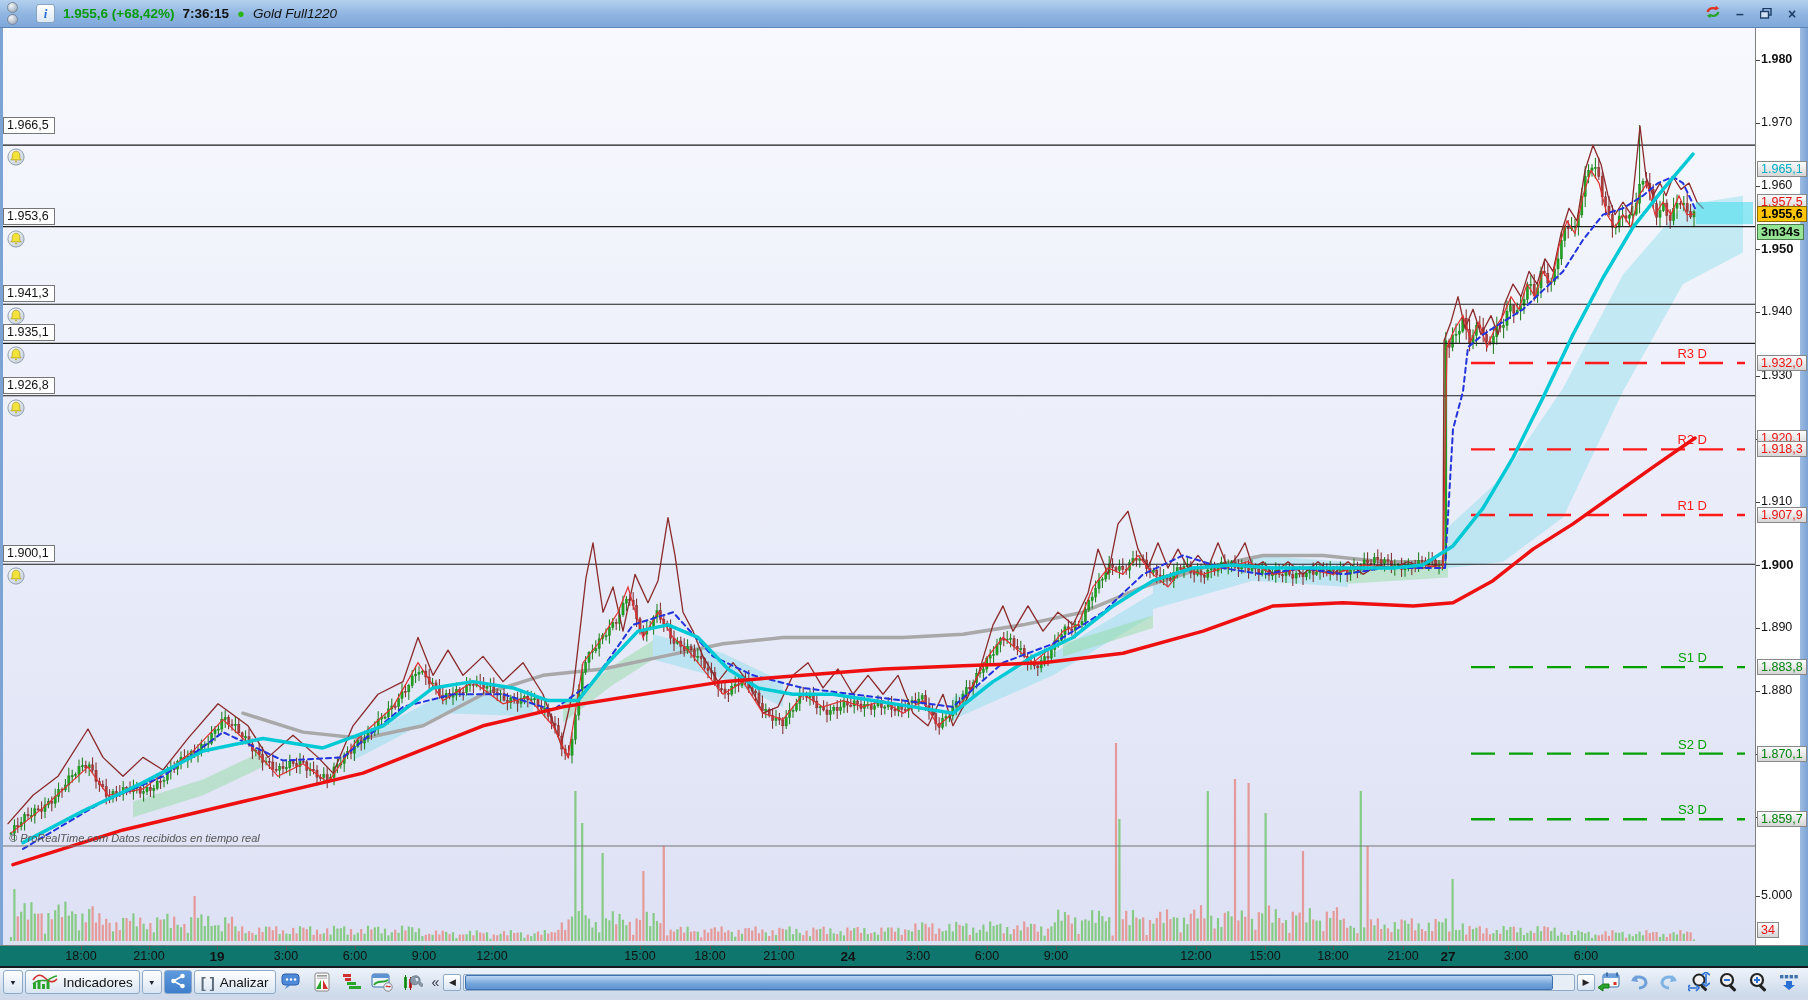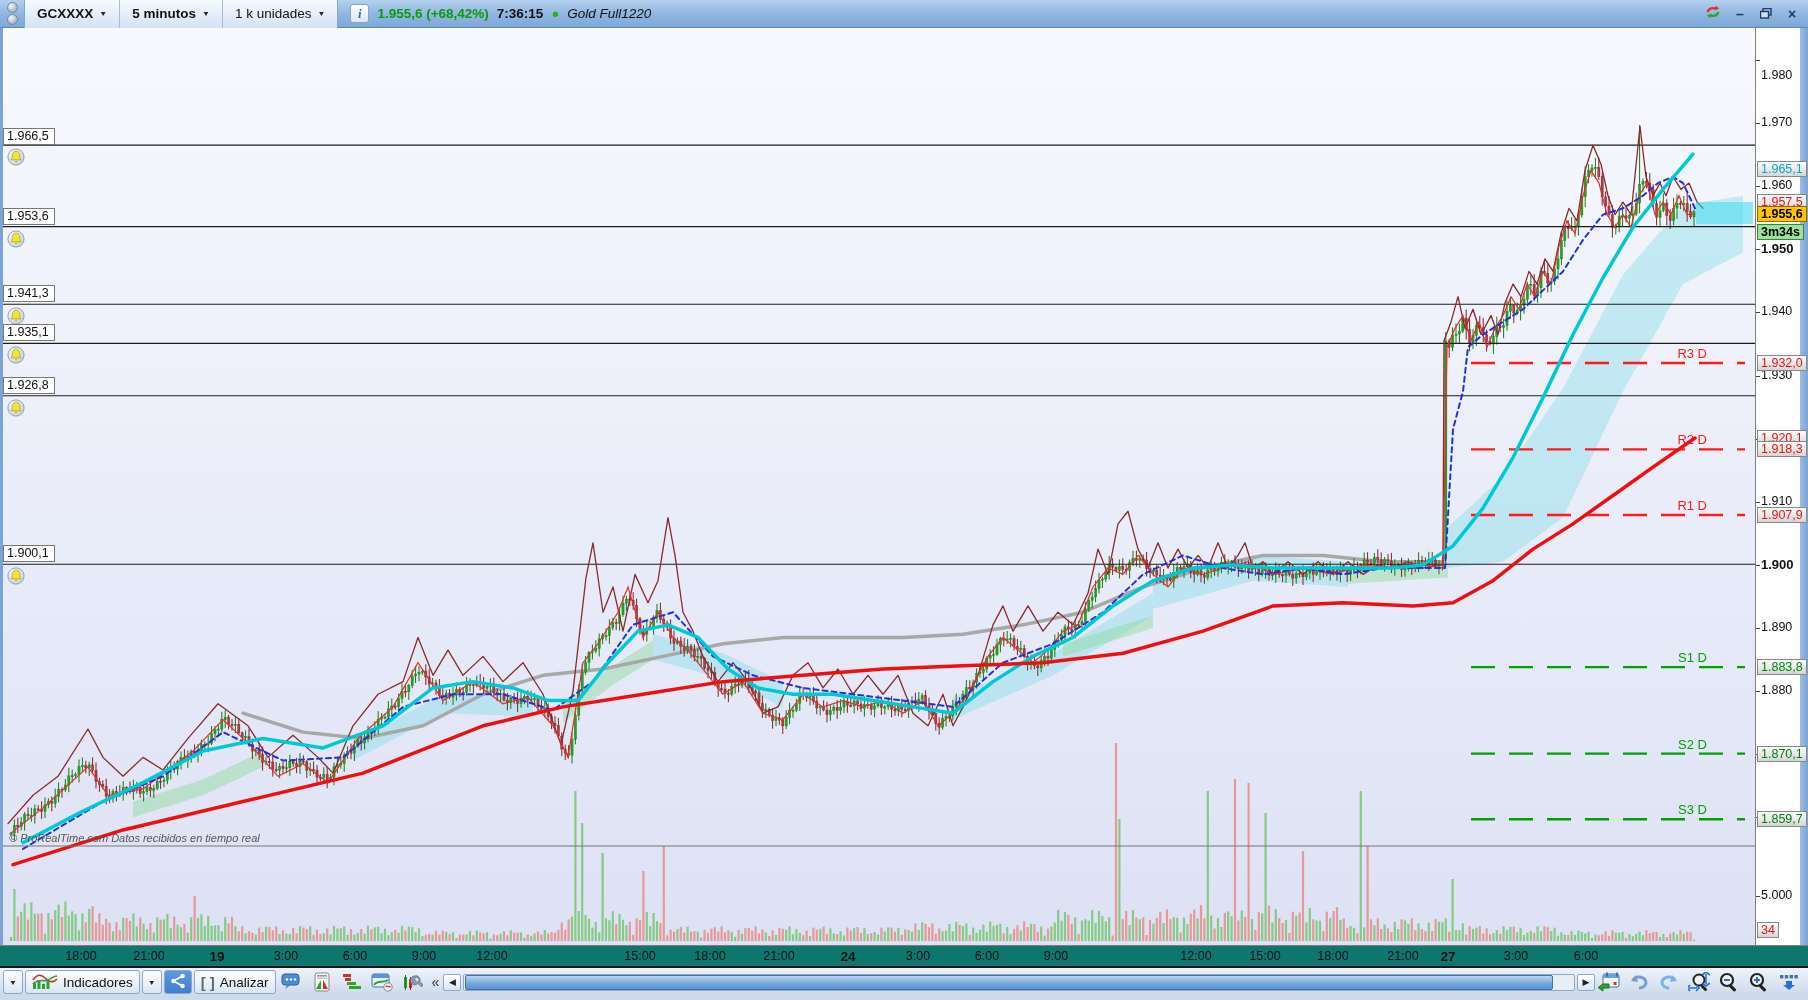--- a/index.html
+++ b/index.html
@@ -83,34 +83,20 @@
 </style>
 </head>
 <body>
 
 <div id="window">
 
   <div id="titlebar">
     <div id="gadget">
       <div class="gadget-circle"></div>
         <div class="gadget-circle"></div>
-    </div>
-    <div id="tb-buttons">
-      <div class="tb-btn bold">
-        <span>GCXXXX</span>
-        <span class="caret">▼</span>
-      </div>
-      <div class="tb-btn bold">
-        <span>5 minutos</span>
-        <span class="caret">▼</span>
-      </div>
-      <div class="tb-btn" style="border-right:none;">
-        <span>1 k unidades</span>
-        <span class="caret">▼</span>
-      </div>
     </div>
     <div id="tb-info">
       <span id="info-icon">i</span>
       <span id="tb-price">1.955,6 (+68,42%)</span>
       <span id="tb-time">7:36:15</span>
       <span id="feed-dot">●</span>
       <span id="tb-feed">Gold Full1220</span>
     </div>
     <div id="tb-right">
       <span>
@@ -1670,21 +1656,21 @@
           <text x="1704" y="786.2253299999996" fill="#00a000" font-size="13px" text-anchor="end">S3 D</text>
           <polyline points="5,795.6431 30,767.24315 55,748.30985 85,700.9766 100,729.37655 120,748.30985 140,729.37655 160,741.99875 185,710.4432499999999 215,675.7321999999999 245,697.82105 265,729.37655 290,707.2877 315,729.37655 330,745.1542999999999 350,697.82105 375,666.26555 400,653.6433499999999 415,609.46565 430,647.3322499999999 445,622.08785 460,647.3322499999999 480,628.39895 500,653.6433499999999 520,634.71005 540,666.26555 558,716.7543499999999 570,663.11 583,549.5101999999999 590,514.79915 600,584.2212499999999 610,558.97685 620,603.15455 632,546.35465 645,574.7546 655,552.66575 665,489.55475 672,527.42135 680,584.2212499999999 690,603.15455 700,628.39895 715,653.6433499999999 730,634.71005 745,653.6433499999999 760,685.19885 775,678.88775 790,647.3322499999999 805,634.71005 820,659.95445 835,641.0211499999999 850,666.26555 865,647.3322499999999 880,666.26555 895,647.3322499999999 910,685.19885 925,697.82105 940,666.26555 950,697.82105 960,678.88775 975,647.3322499999999 990,596.84345 1000,577.9101499999999 1010,603.15455 1025,577.9101499999999 1040,603.15455 1055,584.2212499999999 1070,596.84345 1085,565.28795 1095,521.11025 1105,546.35465 1115,495.8658499999999 1125,483.24365 1135,521.11025 1145,540.04355 1155,514.79915 1165,540.04355 1175,521.11025 1185,540.04355 1195,527.42135 1205,540.04355 1215,514.79915 1225,540.04355 1235,527.42135 1242,514.79915 1250,540.04355 1260,533.73245 1270,546.35465 1285,533.73245 1300,546.35465 1315,533.73245 1330,546.35465 1345,533.73245 1360,546.35465 1375,536.8879999999999 1390,540.04355 1405,533.73245 1420,540.04355 1435,536.8879999999999 1440,536.8879999999999 1441,312.84395 1448,293.91065 1455,268.66625 1462,300.22175 1470,281.28845 1478,306.53285 1488,287.59955 1495,306.53285 1502,274.97735 1510,256.04404999999997 1518,268.66625 1526,243.42184999999995 1534,256.04404999999997 1542,230.79964999999999 1550,243.42184999999995 1558,205.55525 1566,180.31085 1574,192.93304999999998 1582,142.44425 1590,117.19985 1598,136.13315 1605,167.68865 1612,186.62195 1620,173.99975 1628,186.62195 1637,98.26655 1643,148.75535 1650,167.68865 1657,155.06644999999997 1663,167.68865 1670,148.75535 1678,161.37754999999999 1686,155.06644999999997 1694,173.99975 1700,180.31085" fill="none" stroke="#8b2a2a" stroke-width="1.3" stroke-linejoin="round" stroke-linecap="round"></polyline>
           <polyline points="8,805.10975 40,779.8653499999999 85,738.8432 105,767.24315 140,760.93205 190,723.0654499999999 220,691.50995 250,719.9099 275,748.30985 300,735.68765 325,754.62095 355,710.4432499999999 390,678.88775 415,634.71005 440,672.57665 470,653.6433499999999 500,675.7321999999999 525,669.4211 550,697.82105 565,729.37655 580,634.71005 595,615.77675 615,584.2212499999999 625,558.97685 640,609.46565 655,584.2212499999999 670,609.46565 685,622.08785 700,641.0211499999999 720,666.26555 740,653.6433499999999 760,685.19885 780,691.50995 800,666.26555 820,678.88775 840,672.57665 860,678.88775 880,672.57665 900,685.19885 920,672.57665 935,697.82105 950,685.19885 965,666.26555 985,628.39895 1000,609.46565 1015,622.08785 1030,634.71005 1045,622.08785 1060,603.15455 1075,596.84345 1090,558.97685 1105,540.04355 1120,546.35465 1135,527.42135 1150,546.35465 1165,558.97685 1180,540.04355 1200,546.35465 1220,540.04355 1245,533.73245 1270,546.35465 1300,540.04355 1330,546.35465 1360,536.8879999999999 1390,540.04355 1420,536.8879999999999 1440,540.04355 1444,319.15504999999996 1452,300.22175 1460,287.59955 1468,312.84395 1476,293.91065 1484,319.15504999999996 1492,300.22175 1500,287.59955 1508,268.66625 1516,281.28845 1524,256.04404999999997 1532,268.66625 1540,243.42184999999995 1548,256.04404999999997 1556,218.17745 1564,192.93304999999998 1572,205.55525 1580,167.68865 1588,142.44425 1596,155.06644999999997 1604,186.62195 1612,199.24415 1620,186.62195 1628,199.24415 1636,167.68865 1644,155.06644999999997 1652,186.62195 1660,173.99975 1668,186.62195 1676,167.68865 1684,186.62195 1692,185.99084000000056" fill="none" stroke="#e03030" stroke-width="1.2"></polyline>
           <polyline points="20,820.8874999999999 100,773.5542499999999 160,748.30985 220,704.13215 280,732.5321 340,729.37655 400,678.88775 450,666.26555 500,666.26555 550,682.0432999999999 590,653.6433499999999 630,596.84345 670,584.2212499999999 710,628.39895 750,647.3322499999999 800,659.95445 850,666.26555 900,672.57665 950,678.88775 1000,634.71005 1050,615.77675 1100,584.2212499999999 1140,546.35465 1180,527.42135 1220,540.04355 1260,546.35465 1300,540.04355 1340,546.35465 1380,540.04355 1420,540.04355 1442,540.04355 1450,401.19935 1460,363.33275 1465,319.15504999999996 1480,306.53285 1500,293.91065 1520,281.28845 1540,262.35515 1560,243.42184999999995 1580,211.86634999999998 1600,186.62195 1620,180.31085 1640,167.68865 1655,155.06644999999997 1670,148.75535 1680,155.06644999999997 1692,180.31085" fill="none" stroke="#2233dd" stroke-width="2" stroke-linejoin="round" stroke-linecap="round" stroke-dasharray="5 4"></polyline>
           <polyline points="20,814.5763999999999 80,783.0209 140,754.62095 200,723.0654499999999 260,710.4432499999999 320,719.9099 380,697.82105 430,659.95445 470,653.6433499999999 510,659.95445 545,672.57665 575,672.57665 605,634.71005 635,603.15455 665,596.84345 695,609.46565 725,641.0211499999999 755,659.95445 790,666.26555 830,666.26555 870,672.57665 910,678.88775 950,685.19885 990,653.6433499999999 1030,628.39895 1070,609.46565 1110,577.9101499999999 1150,552.66575 1190,540.04355 1230,536.8879999999999 1270,540.04355 1310,540.04355 1350,540.04355 1390,540.04355 1420,536.8879999999999 1450,517.9547 1480,480.0881 1510,429.59929999999997 1540,369.64385 1570,306.53285 1600,249.73294999999996 1630,199.24415 1660,161.37754999999999 1690,126.03539000000058" fill="none" stroke="#00c9d6" stroke-width="3.5" stroke-linejoin="round" stroke-linecap="round"></polyline>
           <polyline points="10,836.66525 120,801.9542 240,773.5542499999999 360,745.1542999999999 480,697.82105 560,678.88775 640,666.26555 720,653.6433499999999 800,647.3322499999999 880,641.0211499999999 960,637.8656 1040,634.71005 1120,625.2434 1200,603.15455 1270,577.9101499999999 1340,574.7546 1410,577.9101499999999 1450,574.7546 1490,552.66575 1530,521.11025 1570,495.8658499999999 1610,467.4659 1650,439.06595 1692,410.03489000000053" fill="none" stroke="#ee1010" stroke-width="3.5" stroke-linejoin="round" stroke-linecap="round"></polyline>
           <rect x="1693" y="173.99975" width="57" height="22.08884999999998" fill="#40dcec" opacity="0.55"></rect>
           <line x1="0" y1="818" x2="1752" y2="818" stroke="#777" stroke-width="1"></line>
           <text x="6" y="814" fill="#555" font-size="11px" font-style="italic">© ProRealTime.com  Datos recibidos en tiempo real</text>
         </svg>
-        <div class="alarm-label" style="top: 100px;">1.966,5</div>
+        <div class="alarm-label" style="top: 89px;">1.966,5</div>
         <div class="bell" style="top: 120.2px;">
           <svg width="18" height="18" viewBox="0 0 20 20">
             <circle cx="10" cy="10" r="9" fill="url(#bellbg)" stroke="#8a9aac"></circle>
             <path d="M10 3.5c-2.6 0-4.3 1.9-4.3 4.4v3.4L4.3 13.2h11.4l-1.4-1.9V7.9c0-2.5-1.7-4.4-4.3-4.4z" fill="#f2e23a" stroke="#a09020" stroke-width="0.7"></path>
             <rect x="8.8" y="13.8" width="2.4" height="1.9" rx="1" fill="#c8b820"></rect>
           </svg>
         </div>
         <div class="alarm-label" style="top: 179.613px;">1.953,6</div>
         <div class="bell" style="top: 201.613px;">
           <svg width="18" height="18" viewBox="0 0 20 20">
@@ -1721,21 +1707,21 @@
         <div class="bell" style="top: 539.257px;">
           <svg width="18" height="18" viewBox="0 0 20 20">
             <circle cx="10" cy="10" r="9" fill="url(#bellbg)" stroke="#8a9aac"></circle>
             <path d="M10 3.5c-2.6 0-4.3 1.9-4.3 4.4v3.4L4.3 13.2h11.4l-1.4-1.9V7.9c0-2.5-1.7-4.4-4.3-4.4z" fill="#f2e23a" stroke="#a09020" stroke-width="0.7"></path>
             <rect x="8.8" y="13.8" width="2.4" height="1.9" rx="1" fill="#c8b820"></rect>
           </svg>
         </div>
       </div>
     <div id="price-axis">
         <div class="tick-dash" style="top: 32px;"></div>
-        <div class="tick" style="top: 40px;">1.980</div>
+        <div class="tick" style="top: 24px; font-weight: bold;">1.980</div>
         <div class="tick-dash" style="top: 95.111px;"></div>
         <div class="tick" style="top: 87.111px;">1.970</div>
         <div class="tick-dash" style="top: 158.222px;"></div>
         <div class="tick" style="top: 150.222px;">1.960</div>
         <div class="tick-dash" style="top: 221.333px;"></div>
         <div class="tick bold" style="top: 213.333px;">1.950</div>
         <div class="tick-dash" style="top: 284.444px;"></div>
         <div class="tick" style="top: 276.444px;">1.940</div>
         <div class="tick-dash" style="top: 347.555px;"></div>
         <div class="tick" style="top: 339.555px;">1.930</div>

